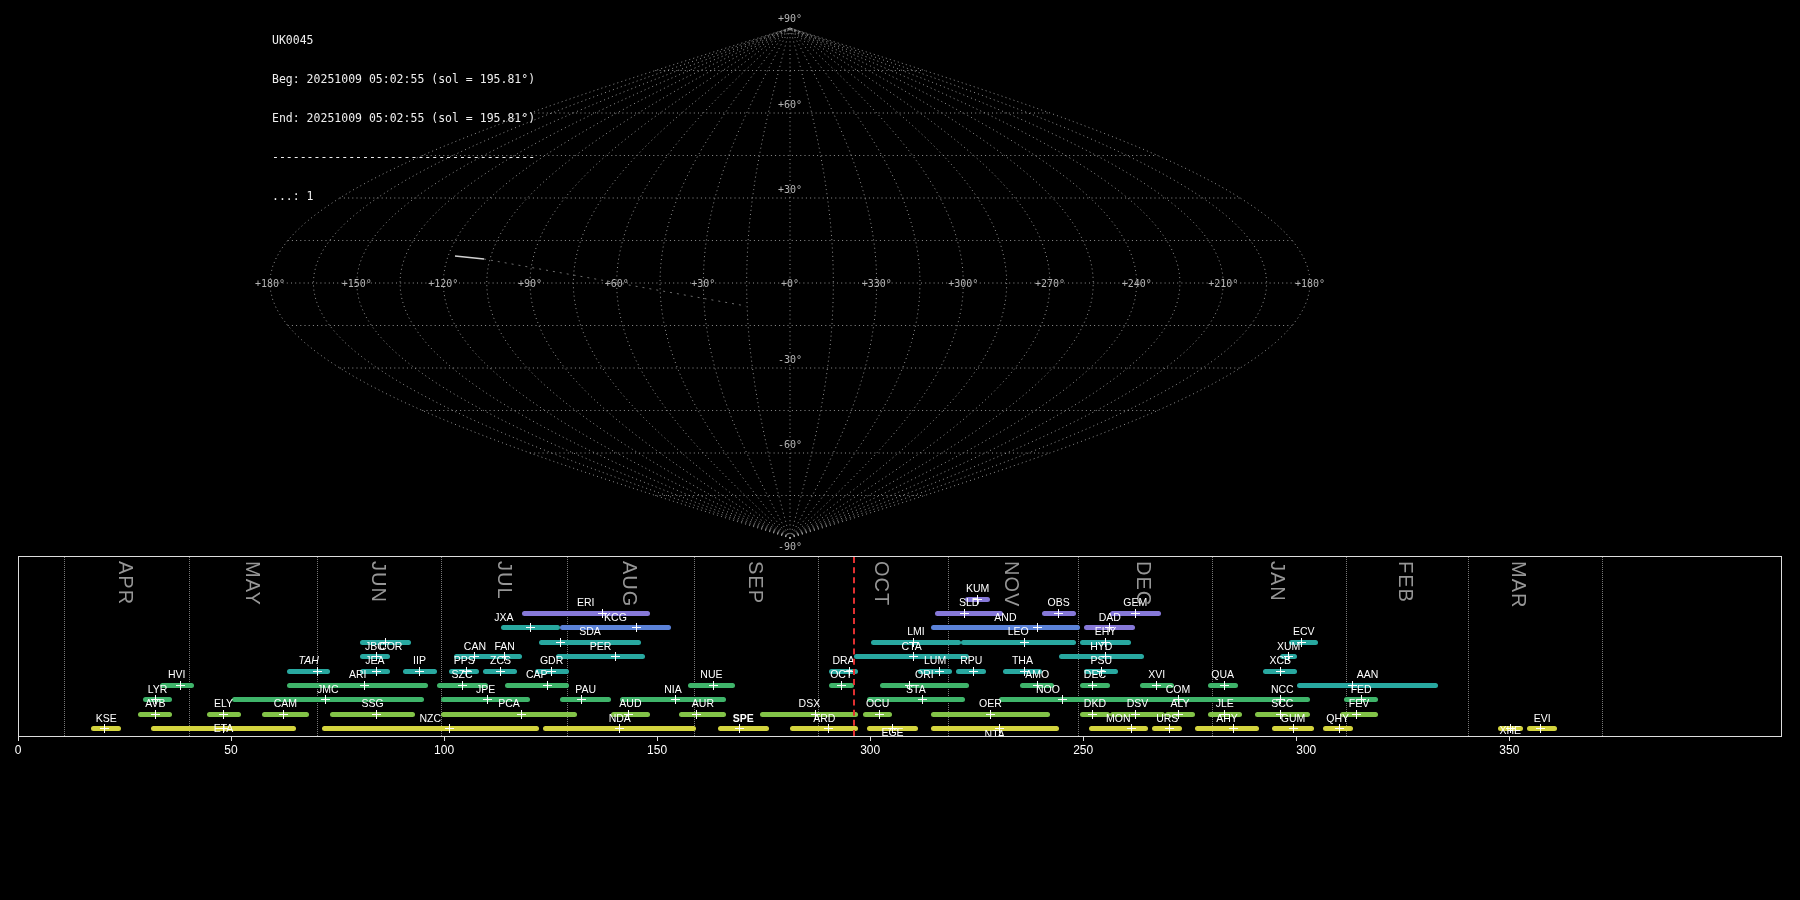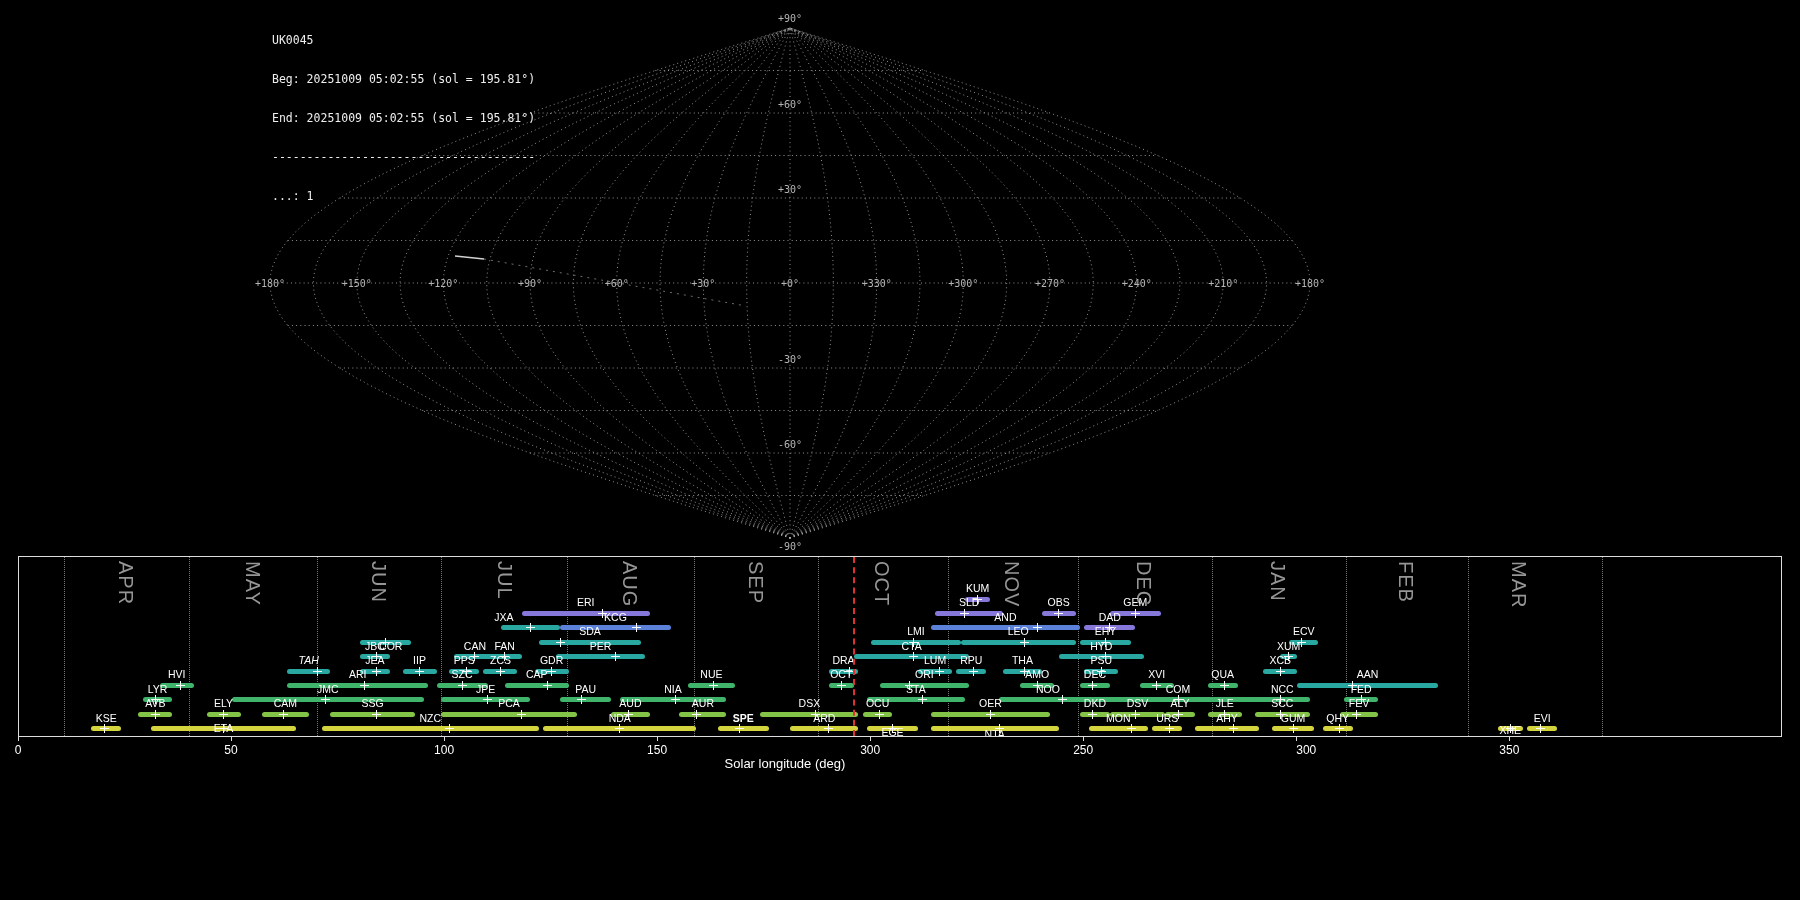--- a/index.html
+++ b/index.html
@@ -411,15 +411,14 @@
       <div class="tick-mark" style="left: 870.2px;"></div>
       <div class="tick-label" style="left: 850.2px;">300</div>
       <div class="tick-mark" style="left: 1083.2px;"></div>
       <div class="tick-label" style="left: 1063.2px;">250</div>
       <div class="tick-mark" style="left: 1296.3px;"></div>
       <div class="tick-label" style="left: 1276.3px; text-align: right;">300</div>
       <div class="tick-mark" style="left: 1509.3px;"></div>
       <div class="tick-label" style="left: 1489.3px;">350</div>
     </div>
 
-  <div id="axis-title" style="left: 18px; width: 1533.9px;">Solar longitude (deg)</div>
 
 </div>
 
 </body></html>

